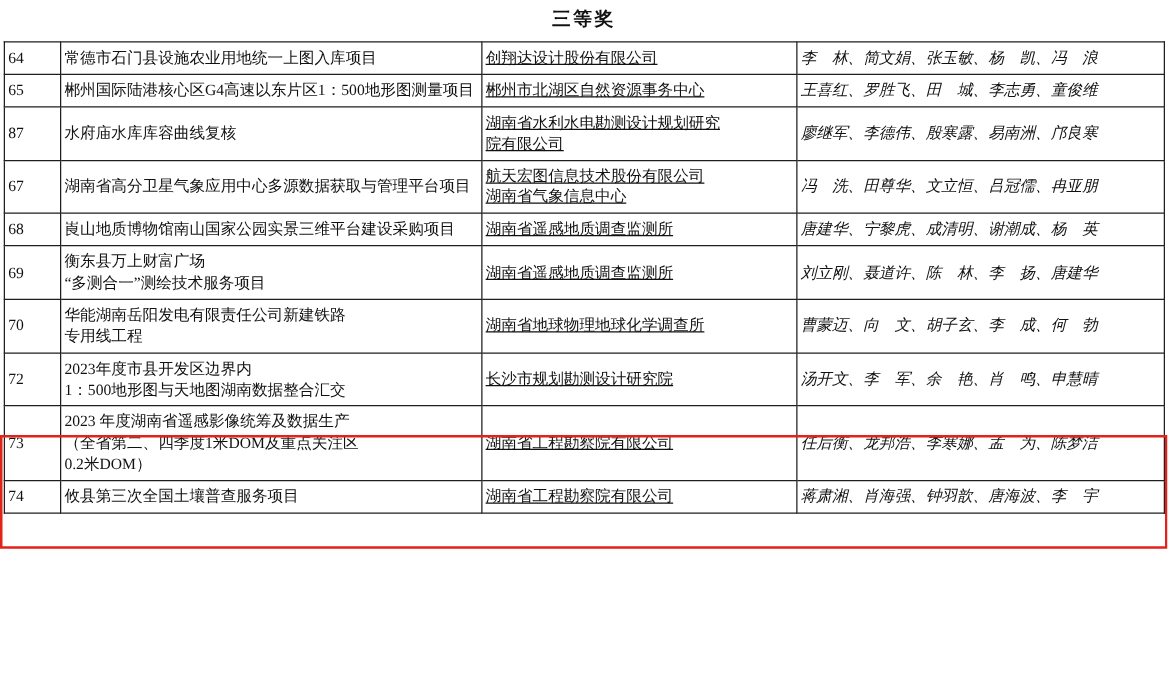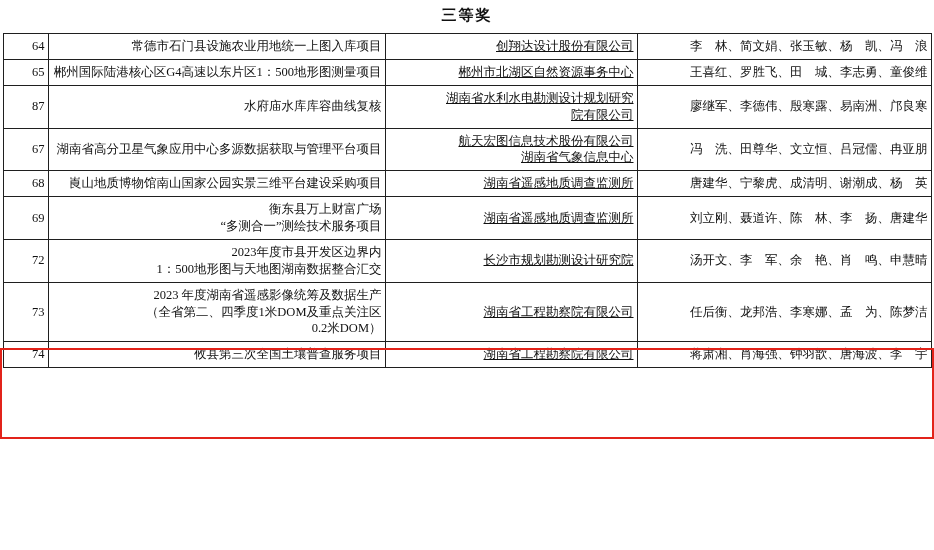--- a/index.html
+++ b/index.html
@@ -31,38 +31,39 @@
   table.award-table {
     border-collapse: collapse;
     width: 900px;
     margin: 0 auto;
     table-layout: fixed;
   }
   table.award-table td {
     border: 1px solid #1f1f1f;
     padding: 4px 3px;
     vertical-align: middle;
-    text-align: right;
+    text-align: left;
     font-size: 12.5px;
     line-height: 1.35;
     color: #111;
   }
   td.col-no {
     width: 38px;
     font-size: 13px;
   }
   td.col-project {
     width: 330px;
   }
   td.col-unit {
     width: 245px;
     text-decoration: underline;
   }
   td.col-people {
     width: 287px;
+    font-style: italic;
   }
   .line {
     display: block;
     white-space: nowrap;
   }
   .hl-row td {
     border-color: #1f1f1f;
     margin-left: 44px;
   }
   
@@ -145,20 +146,31 @@
         <td class="col-project">
           <span class="line">衡东县万上财富广场</span>
           <span class="line">“多测合一”测绘技术服务项目</span>
         </td>
         <td class="col-unit">
           <span class="line">湖南省遥感地质调查监测所</span>
         </td>
         <td class="col-people">刘立刚、聂道许、陈　林、李　扬、唐建华</td>
       </tr>
 
+      <tr>
+        <td class="col-no">70</td>
+        <td class="col-project">
+          <span class="line">华能湖南岳阳发电有限责任公司新建铁路</span>
+          <span class="line">专用线工程</span>
+        </td>
+        <td class="col-unit">
+          <span class="line">湖南省地球物理地球化学调查所</span>
+        </td>
+        <td class="col-people">曹蒙迈、向　文、胡子玄、李　成、何　勃</td>
+      </tr>
 
 
       <tr>
         <td class="col-no">72</td>
         <td class="col-project">
           <span class="line">2023年度市县开发区边界内</span>
           <span class="line">1：500地形图与天地图湖南数据整合汇交</span>
         </td>
         <td class="col-unit">
           <span class="line">长沙市规划勘测设计研究院</span>

